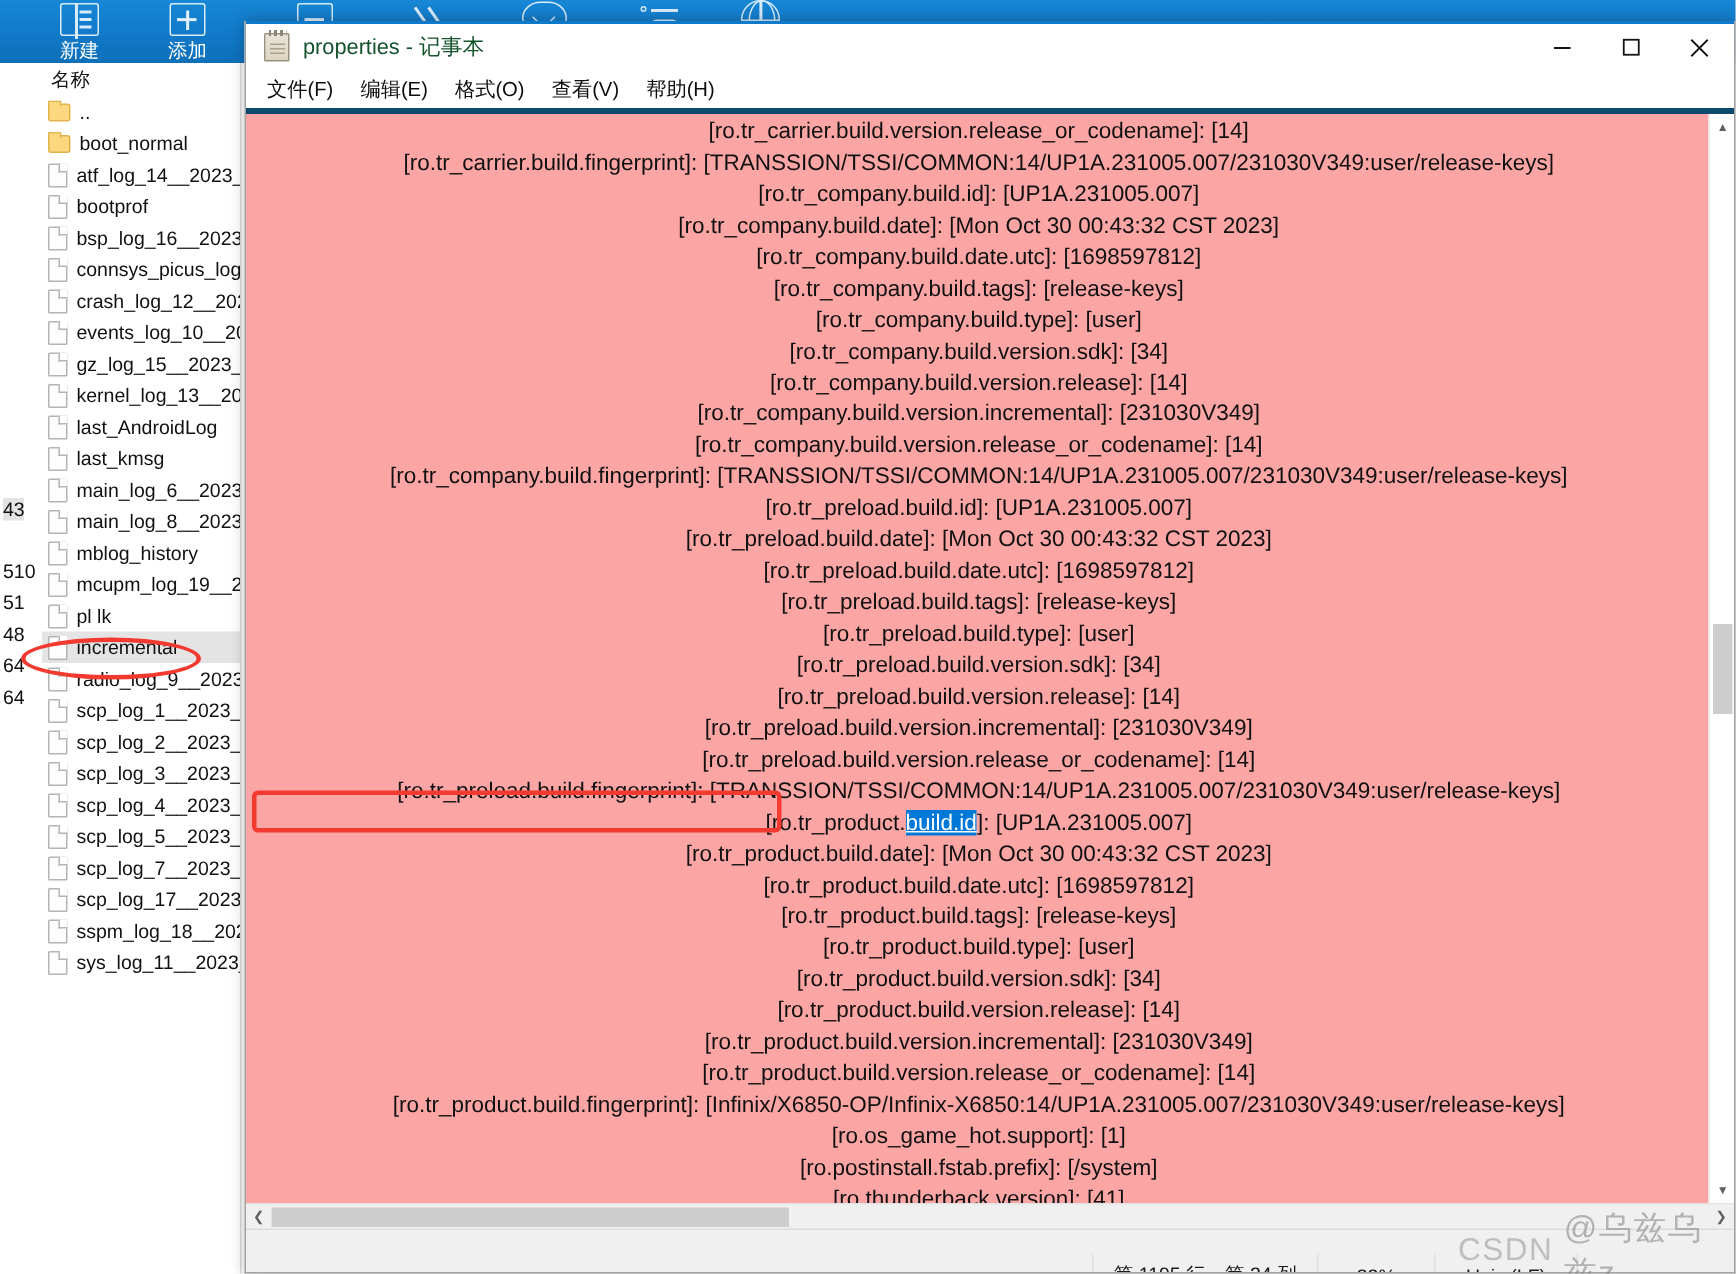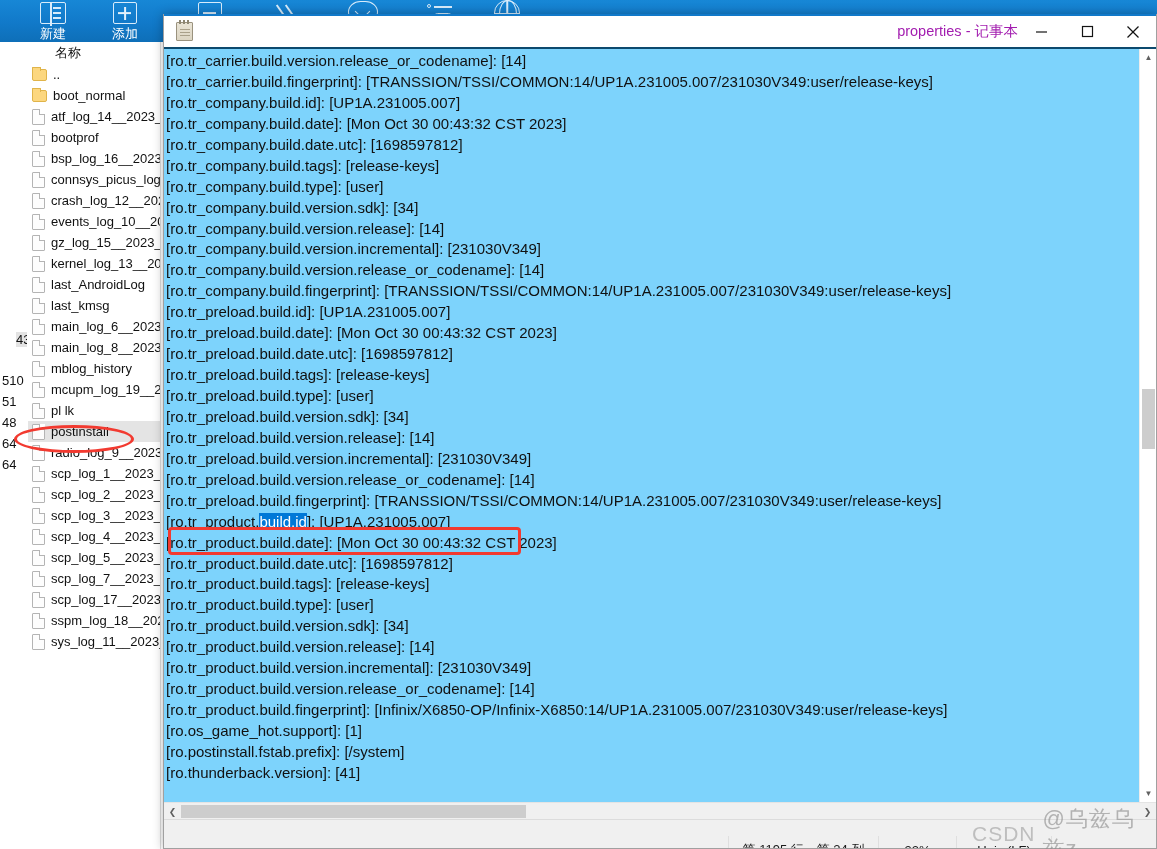--- a/index.html
+++ b/index.html
@@ -83,21 +83,21 @@
     position: absolute; left: 2px; font-size: 13px; color: #111;
     white-space: nowrap; font-family: "Liberation Sans", sans-serif;
   }
   .gutter-num.sel { background: #e3e3e3; }
   #bg-listinner {
     position: absolute; left: 28px; top: 42px; width: 132px; bottom: 0;
     background: #fff;
   }
   .list-header {
     height: 22px; display:flex; align-items:center;
-    font-size: 13px; color:#111; padding-left: 6px; margin-left: 21px;
+    font-size: 13px; color:#111; padding-left: 6px;
   }
   .list-row {
     height: 21px; display: flex; align-items: center; gap: 6px;
     padding-left: 4px; font-size: 13px; color: #111; white-space: nowrap;
   }
   .list-row.selected { background: #e4e4e4; }
   .ic-folder {
     width: 15px; height: 12px; flex: 0 0 15px;
     background: #fcd77f; border: 1px solid #e0b44a; border-radius: 1px 2px 2px 2px;
     position: relative;
@@ -148,36 +148,37 @@
     border: 1px solid #9a927e; border-radius: 1px; position: relative; flex: 0 0 17px;
   }
   #np-appicon::before {
     content:''; position:absolute; left:2px; top:-3px; width:12px; height:4px;
     background: repeating-linear-gradient(90deg,#8d8672 0 2px, transparent 2px 4px);
   }
   #np-appicon::after {
     content:''; position:absolute; left:3px; top:6px; width:10px; height:1px;
     background:#a9a08a; box-shadow: 0 3px 0 #a9a08a, 0 6px 0 #a9a08a;
   }
-  #np-title { font-size: 14.5px; color: #a21caf; flex: 1; text-align: right; }
+  #np-title { font-size: 14.5px; color: #14532d; flex: 1; }
   .np-winbtn {
     width: 46px; height: 33px; display:flex; align-items:center; justify-content:center;
     color: #141414;
   }
   .np-winbtn svg { display:block; }
   #np-menubar {
     height: 25px; display:flex; align-items:center; gap: 0px;
     flex: 0 0 25px; background:#fff; padding-left: 5px;
   }
   .np-menu {
     font-size: 13.5px; color: #0d0d0d; padding: 3px 9px; white-space: nowrap;
   }
   #np-editor-wrap {
-    flex: 1 1 auto; position: relative; background: #7dd3fc; overflow: hidden;
-    border-top: 2px solid #0c4a6e;
+    flex: 1 1 auto; position: relative; background: #fca5a5; overflow: hidden;
+    border-top: 4px solid #0c4a6e;
+    text-align: center;
   }
   #np-text {
     position: absolute; left: 0; top: 0; right: 17px; bottom: 0;
     padding: 2px 0 0 2px;
     font-family: "Liberation Sans", "DejaVu Sans", sans-serif;
     font-size: 15px; line-height: 20.95px; color: #111111;
     white-space: pre; overflow: hidden;
   }
   .np-line { height: 20.95px; }
   .sel-text { background: #0078d7; color: #ffffff; text-decoration: underline; }
@@ -293,21 +294,21 @@
     <div class="tb-item" style="left:472px">
       <div class="tb-glyph">
           <div class="ic-globe">
             <div class="eq"></div>
           </div>
         </div>
     </div>
   </div>
 
   <div id="bg-gutter">
-      <div class="gutter-num sel" style="top: 290px; margin-left: 14px;">43</div>
+      <div class="gutter-num sel" style="top: 290px;">43</div>
       <div class="gutter-num" style="top: 331px;">510</div>
       <div class="gutter-num" style="top: 352px;">51</div>
       <div class="gutter-num" style="top: 373px;">48</div>
       <div class="gutter-num" style="top: 394px;">64</div>
       <div class="gutter-num" style="top: 415px;">64</div>
     </div>
   <div id="bg-listinner">
     <div class="list-header">名称</div>
     <div id="file-rows">
         <div class="list-row">
@@ -373,21 +374,21 @@
         <div class="list-row">
           <div class="ic-file"></div>
           <span class="list-label">mcupm_log_19__202</span>
         </div>
         <div class="list-row">
           <div class="ic-file"></div>
           <span class="list-label">pl lk</span>
         </div>
         <div class="list-row selected">
           <div class="ic-file"></div>
-          <span class="list-label">postinstall</span>
+          <span class="list-label">incremental</span>
         </div>
         <div class="list-row">
           <div class="ic-file"></div>
           <span class="list-label">radio_log_9__2023_1</span>
         </div>
         <div class="list-row">
           <div class="ic-file"></div>
           <span class="list-label">scp_log_1__2023_103</span>
         </div>
         <div class="list-row">
@@ -444,20 +445,27 @@
         </svg>
     </div>
     <div class="np-winbtn">
       <svg width="14" height="14" viewBox="0 0 14 14">
         <line x1="1.5" y1="1.5" x2="12.5" y2="12.5" stroke="#141414" stroke-width="1.2"></line>
         <line x1="12.5" y1="1.5" x2="1.5" y2="12.5" stroke="#141414" stroke-width="1.2"></line>
       </svg>
     </div>
   </div>
 
+  <div id="np-menubar">
+    <div class="np-menu">文件(F)</div>
+    <div class="np-menu">编辑(E)</div>
+    <div class="np-menu">格式(O)</div>
+    <div class="np-menu">查看(V)</div>
+    <div class="np-menu">帮助(H)</div>
+  </div>
 
   <div id="np-editor-wrap">
     <div id="np-text"><div class="np-line">[ro.tr_carrier.build.version.release_or_codename]: [14]</div><div class="np-line">[ro.tr_carrier.build.fingerprint]: [TRANSSION/TSSI/COMMON:14/UP1A.231005.007/231030V349:user/release-keys]</div><div class="np-line">[ro.tr_company.build.id]: [UP1A.231005.007]</div><div class="np-line">[ro.tr_company.build.date]: [Mon Oct 30 00:43:32 CST 2023]</div><div class="np-line">[ro.tr_company.build.date.utc]: [1698597812]</div><div class="np-line">[ro.tr_company.build.tags]: [release-keys]</div><div class="np-line">[ro.tr_company.build.type]: [user]</div><div class="np-line">[ro.tr_company.build.version.sdk]: [34]</div><div class="np-line">[ro.tr_company.build.version.release]: [14]</div><div class="np-line">[ro.tr_company.build.version.incremental]: [231030V349]</div><div class="np-line">[ro.tr_company.build.version.release_or_codename]: [14]</div><div class="np-line">[ro.tr_company.build.fingerprint]: [TRANSSION/TSSI/COMMON:14/UP1A.231005.007/231030V349:user/release-keys]</div><div class="np-line">[ro.tr_preload.build.id]: [UP1A.231005.007]</div><div class="np-line">[ro.tr_preload.build.date]: [Mon Oct 30 00:43:32 CST 2023]</div><div class="np-line">[ro.tr_preload.build.date.utc]: [1698597812]</div><div class="np-line">[ro.tr_preload.build.tags]: [release-keys]</div><div class="np-line">[ro.tr_preload.build.type]: [user]</div><div class="np-line">[ro.tr_preload.build.version.sdk]: [34]</div><div class="np-line">[ro.tr_preload.build.version.release]: [14]</div><div class="np-line">[ro.tr_preload.build.version.incremental]: [231030V349]</div><div class="np-line">[ro.tr_preload.build.version.release_or_codename]: [14]</div><div class="np-line">[ro.tr_preload.build.fingerprint]: [TRANSSION/TSSI/COMMON:14/UP1A.231005.007/231030V349:user/release-keys]</div><div class="np-line"><span>[ro.tr_product.</span><span class="sel-text">build.id</span><span>]: [UP1A.231005.007]</span></div><div class="np-line">[ro.tr_product.build.date]: [Mon Oct 30 00:43:32 CST 2023]</div><div class="np-line">[ro.tr_product.build.date.utc]: [1698597812]</div><div class="np-line">[ro.tr_product.build.tags]: [release-keys]</div><div class="np-line">[ro.tr_product.build.type]: [user]</div><div class="np-line">[ro.tr_product.build.version.sdk]: [34]</div><div class="np-line">[ro.tr_product.build.version.release]: [14]</div><div class="np-line">[ro.tr_product.build.version.incremental]: [231030V349]</div><div class="np-line">[ro.tr_product.build.version.release_or_codename]: [14]</div><div class="np-line">[ro.tr_product.build.fingerprint]: [Infinix/X6850-OP/Infinix-X6850:14/UP1A.231005.007/231030V349:user/release-keys]</div><div class="np-line">[ro.os_game_hot.support]: [1]</div><div class="np-line">[ro.postinstall.fstab.prefix]: [/system]</div><div class="np-line">[ro.thunderback.version]: [41]</div></div>
     <div id="np-vscroll">
       <div id="np-vup">▲</div>
       <div id="np-vthumb"></div>
       <div id="np-vdown">▼</div>
     </div>
   </div>
 

